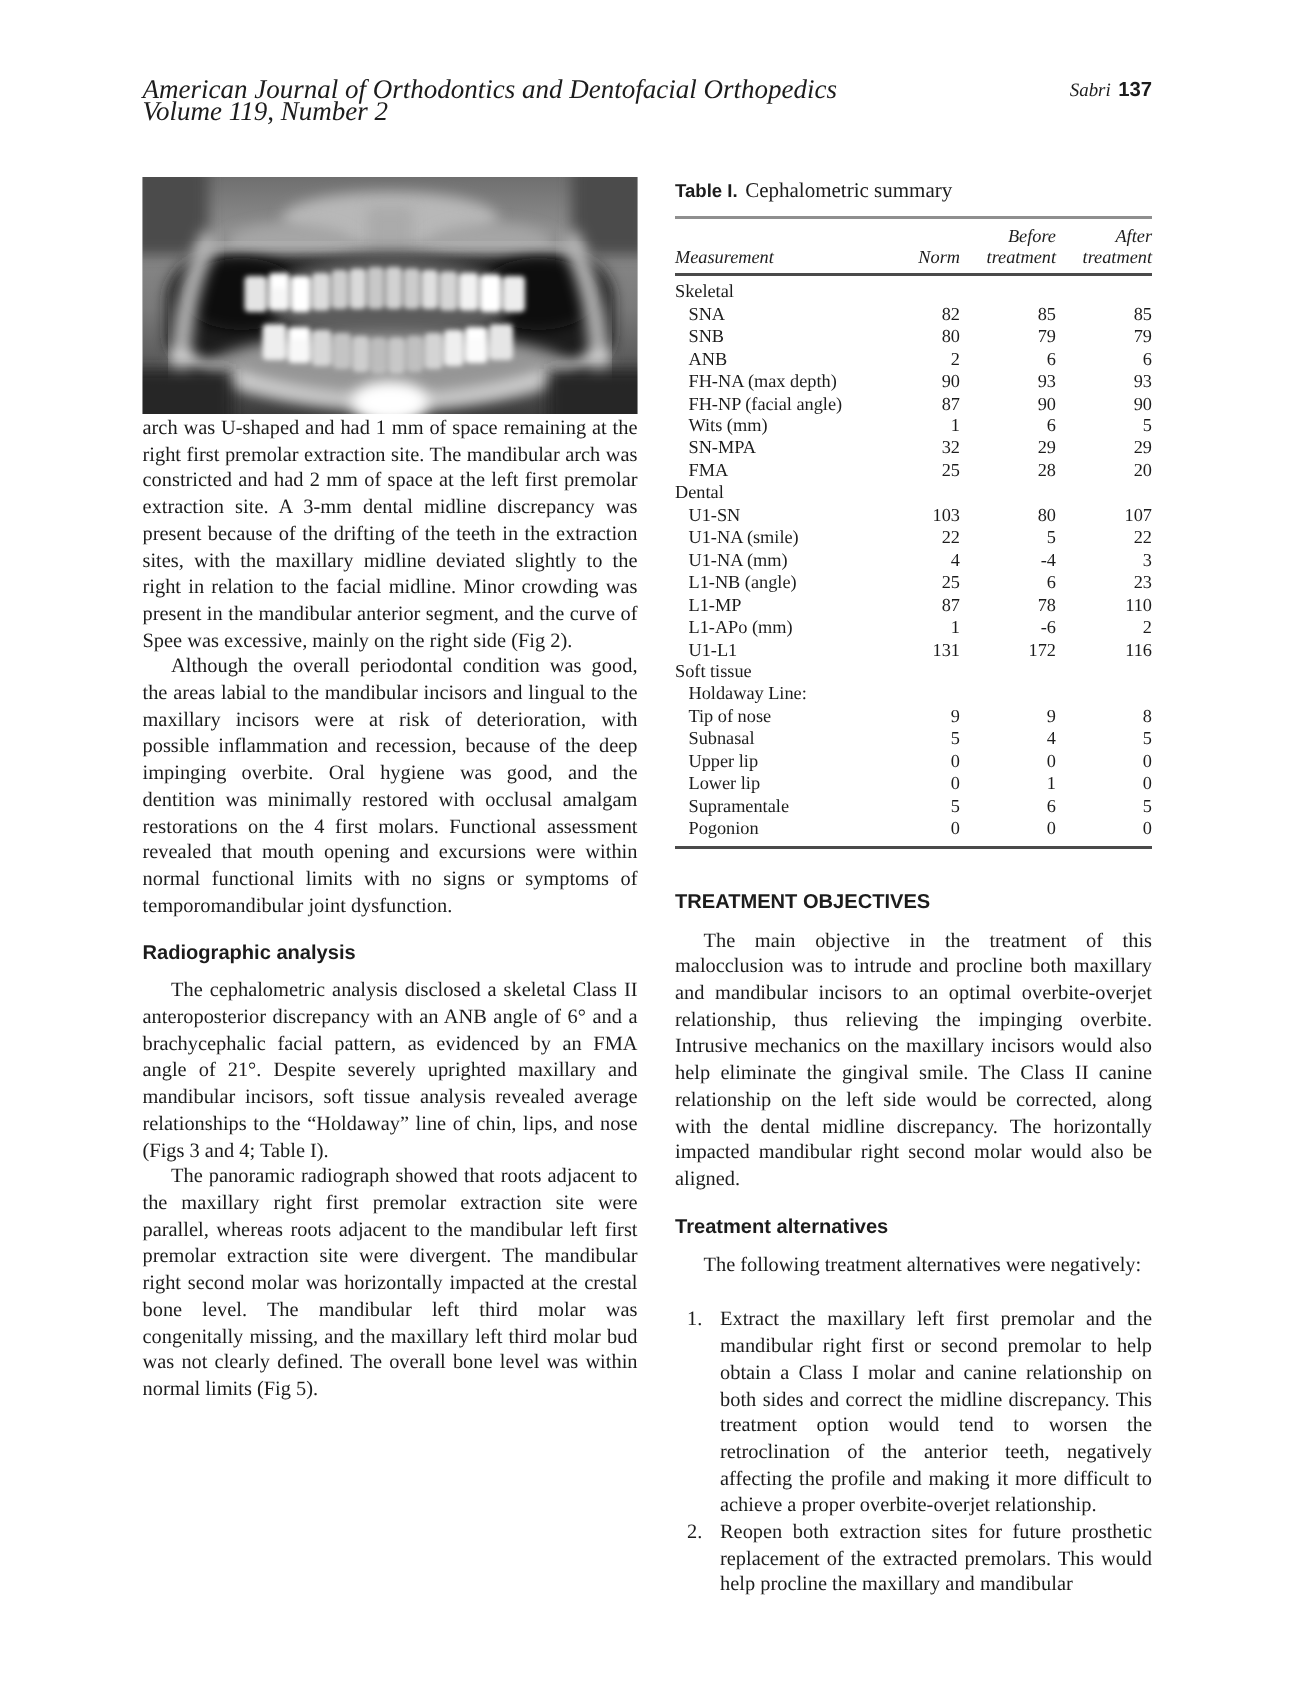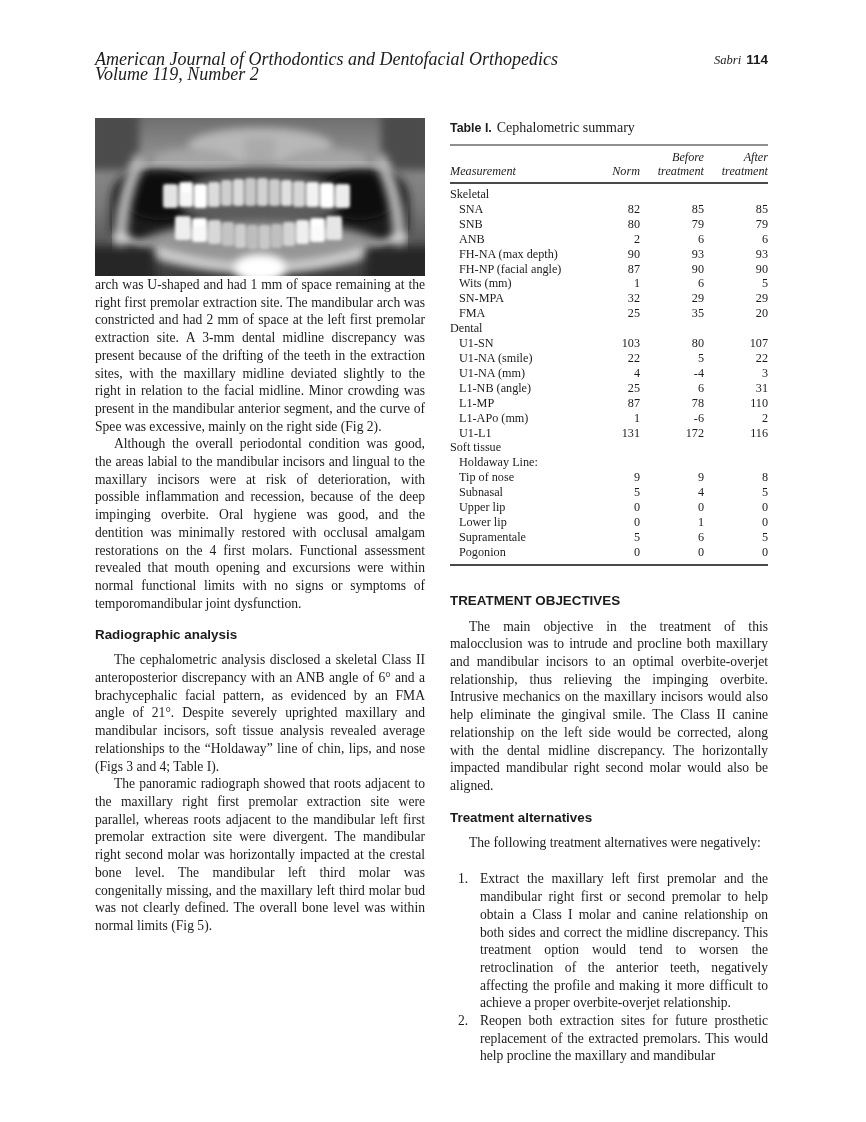--- a/index.html
+++ b/index.html
@@ -86,21 +86,21 @@
 </style>
 </head>
 <body>
 
 <div class="runhead">
   <div class="journal-lines">
     <div>American Journal of Orthodontics and Dentofacial Orthopedics</div>
     <div>Volume 119, Number 2</div>
   </div>
   <div class="page-ref">
-    <span class="author">Sabri</span><span class="pagenum">114</span>
+    <span class="author">Sabri</span><span class="pagenum">137</span>
   </div>
 </div>
 
 <div class="left-col">
 
   <div class="xray-wrap">
     <svg width="330" height="158" viewBox="0 0 330 158" xmlns="http://www.w3.org/2000/svg">
       <defs>
         <filter id="b1" x="-20%" y="-20%" width="140%" height="140%">
             <feGaussianBlur stdDeviation="1.6"></feGaussianBlur>
@@ -263,21 +263,21 @@
         </tr>
         <tr>
           <td class="meas ind1">SN-MPA</td>
           <td class="num">32</td>
           <td class="num">29</td>
           <td class="num">29</td>
         </tr>
         <tr>
           <td class="meas ind1">FMA</td>
           <td class="num">25</td>
-          <td class="num">35</td>
+          <td class="num">28</td>
           <td class="num">20</td>
         </tr>
         <tr>
           <td class="meas ind0">Dental</td>
           <td class="num"></td>
           <td class="num"></td>
           <td class="num"></td>
         </tr>
         <tr>
           <td class="meas ind1">U1-SN</td>
@@ -294,21 +294,21 @@
         <tr>
           <td class="meas ind1">U1-NA (mm)</td>
           <td class="num">4</td>
           <td class="num">-4</td>
           <td class="num">3</td>
         </tr>
         <tr>
           <td class="meas ind1">L1-NB (angle)</td>
           <td class="num">25</td>
           <td class="num">6</td>
-          <td class="num">31</td>
+          <td class="num">23</td>
         </tr>
         <tr>
           <td class="meas ind1">L1-MP</td>
           <td class="num">87</td>
           <td class="num">78</td>
           <td class="num">110</td>
         </tr>
         <tr>
           <td class="meas ind1">L1-APo (mm)</td>
           <td class="num">1</td>

